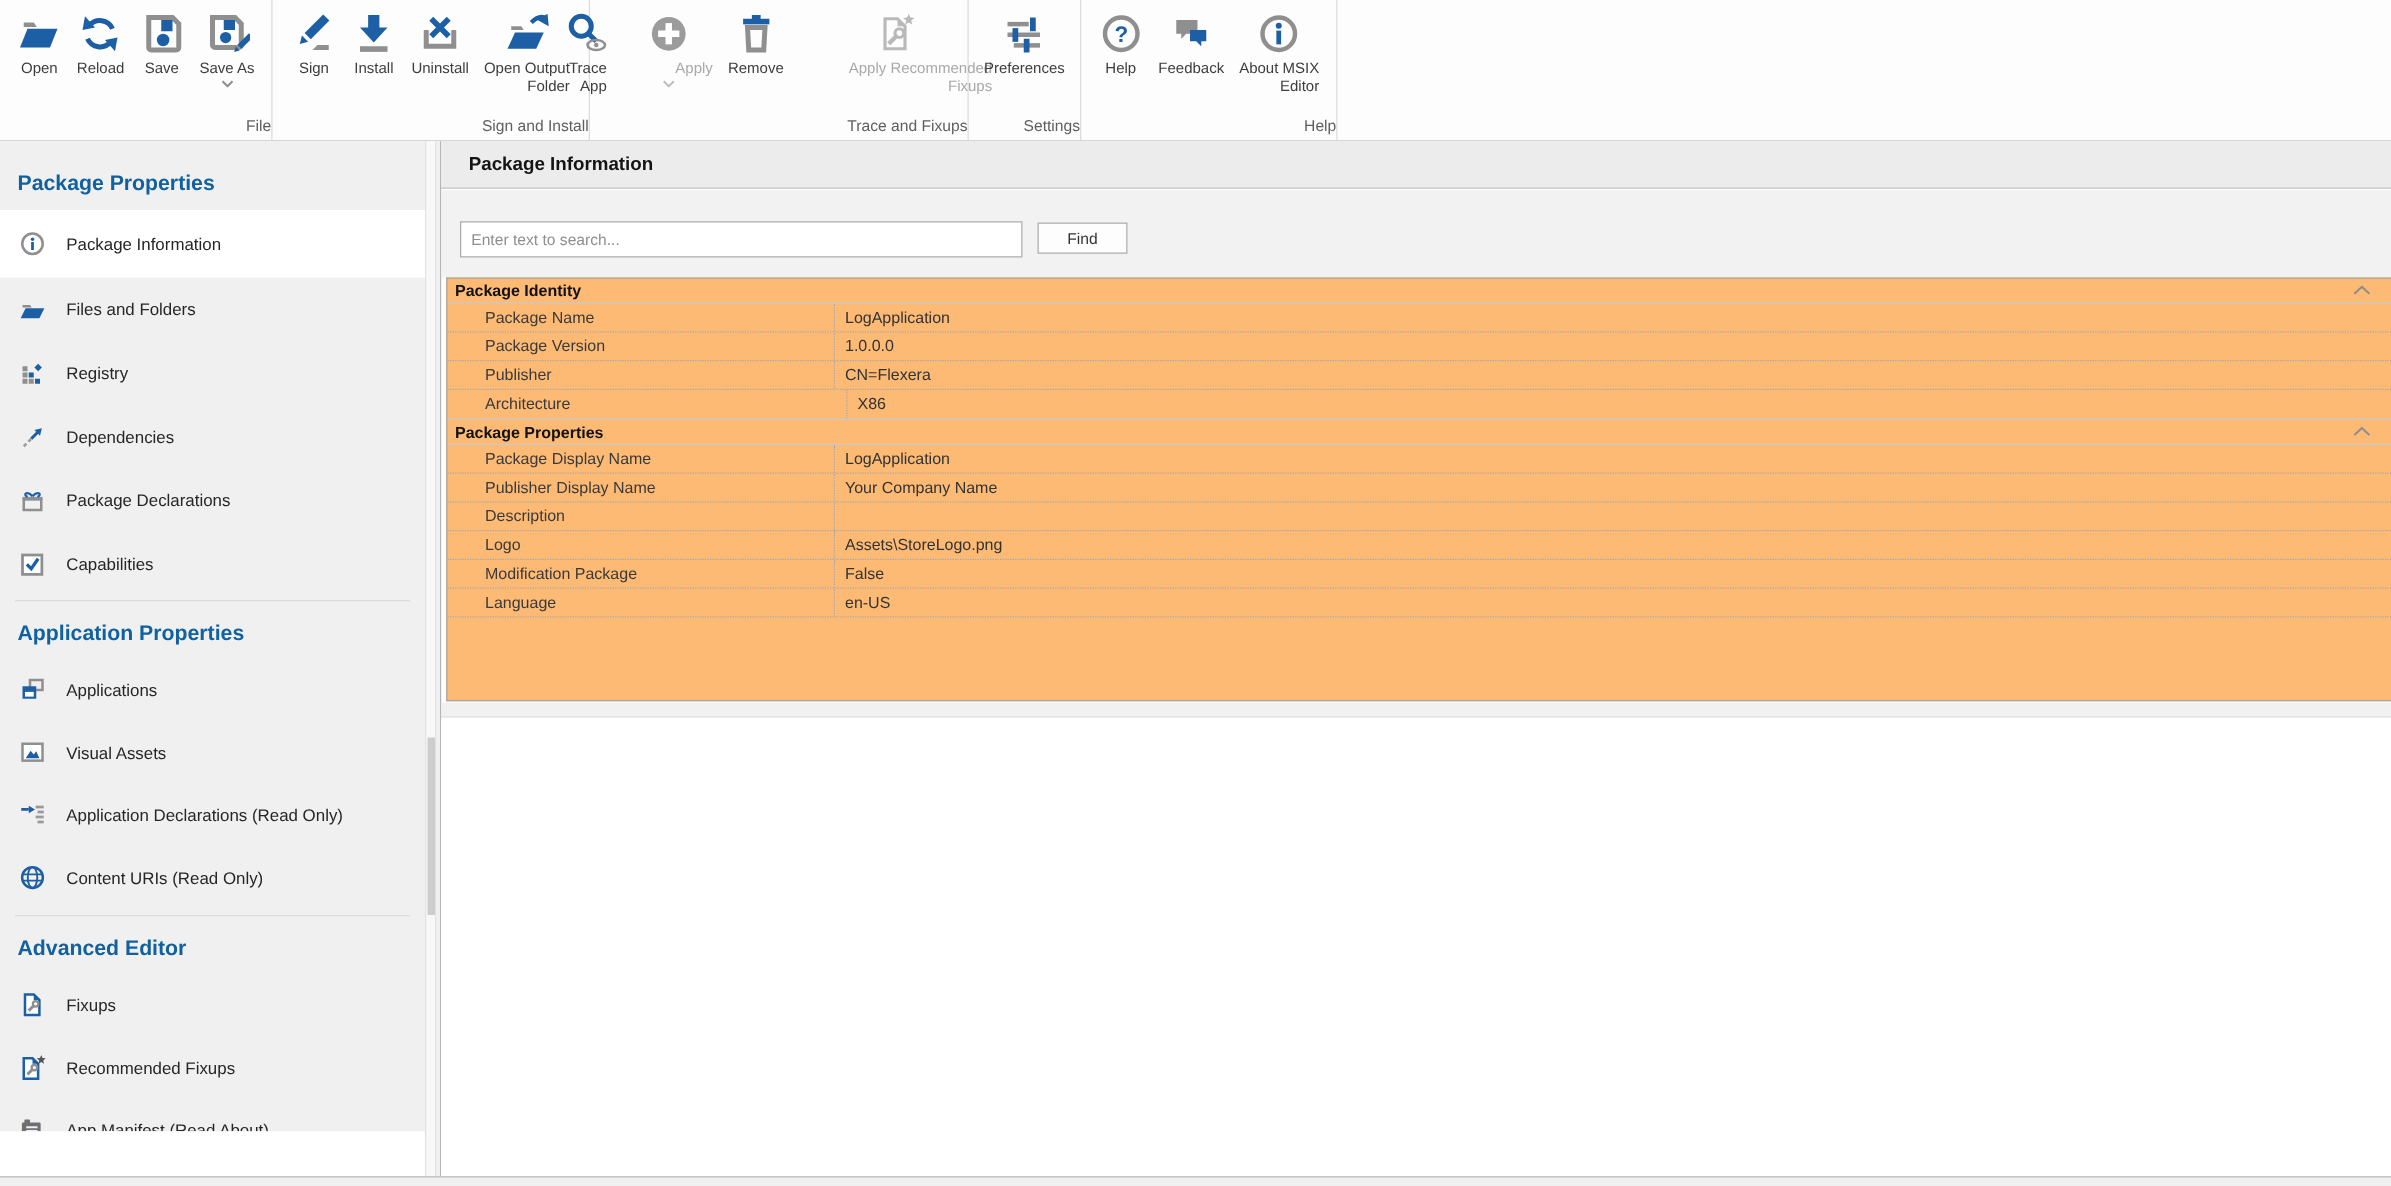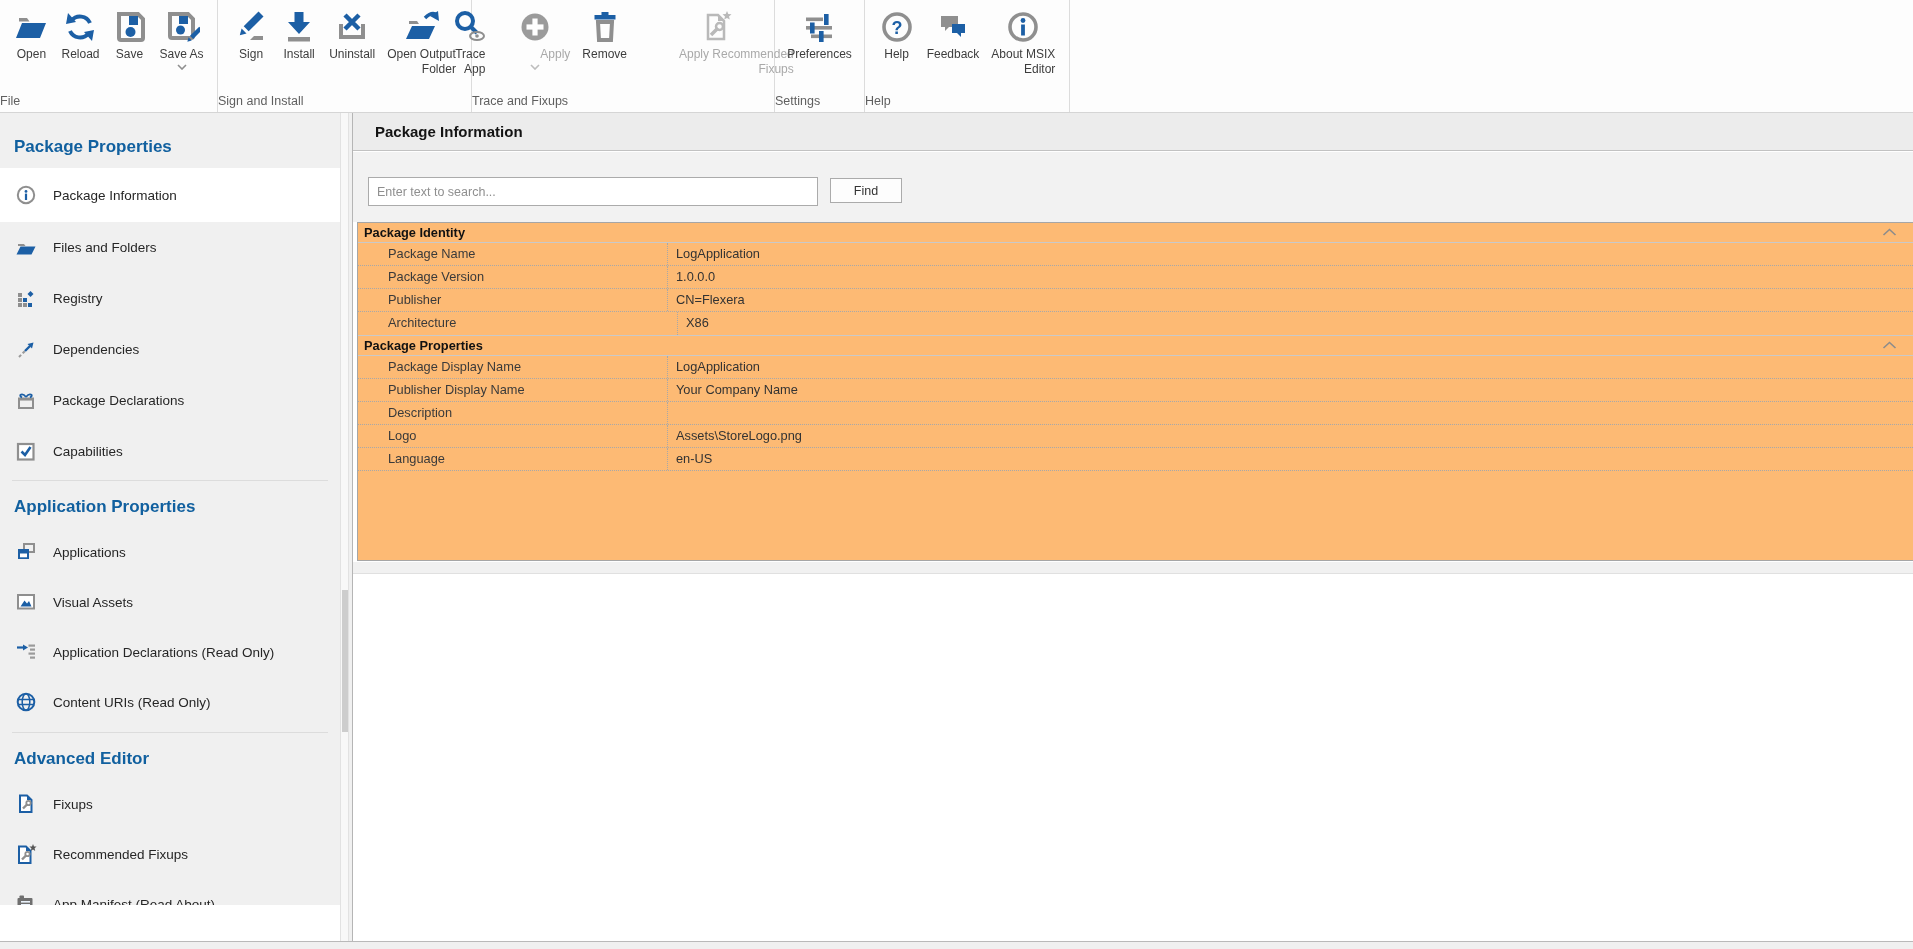--- a/index.html
+++ b/index.html
@@ -13,21 +13,21 @@
           border-bottom:1px solid #d5d5d5;display:flex;}
   .rgroup{position:relative;height:112px;border-right:1px solid #dcdcdc;
           display:flex;flex-direction:column;box-sizing:border-box;}
   .rgroup.filler{flex:1;border-right:none;}
   .rbtns{flex:1;display:flex;align-items:flex-start;justify-content:center;padding-top:5px;}
   .rbtn{display:flex;flex-direction:column;align-items:center;padding:2px 6px;cursor:default;}
   .ric{height:40px;display:flex;align-items:center;justify-content:center;}
   .rlbl{font-size:12px;color:#3d3d3d;line-height:15px;text-align:right;white-space:nowrap;}
   .rbtn.disabled .rlbl{color:#a9a9a9;margin-left:40px;}
   .ddchev{margin-top:2px;}
-  .rglabel{text-align:left;font-size:12.5px;color:#5f5f5f;padding-bottom:4px;}
+  .rglabel{text-align:right;font-size:12.5px;color:#5f5f5f;padding-bottom:4px;}
   
   .sidebar{position:absolute;left:0;top:113px;width:352px;height:836px;background:#f0f0f0;}
   .side-scroll{position:absolute;left:0;top:0;width:340px;height:792px;overflow:hidden;}
   .side-h{font-size:17px;font-weight:bold;color:#11609f;padding-left:14px;box-sizing:border-box;}
   .side-h.first{height:55px;padding-top:24px;}
   .side-h.later{height:46px;padding-top:16px;}
   .side-item{height:51px;display:flex;align-items:center;padding-left:14px;gap:15px;
              font-size:13.5px;color:#262626;cursor:default;box-sizing:border-box;}
   .side-item.h50{height:50px;}
   .side-item.selected{background:#ffffff;height:54px;}
@@ -525,20 +525,24 @@
   </div>
   <div class="g-row">
     <div class="g-label">Description</div>
     <div class="g-value"></div>
   </div>
   <div class="g-row">
     <div class="g-label">Logo</div>
     <div class="g-value">Assets\StoreLogo.png</div>
   </div>
   <div class="g-row">
+    <div class="g-label">Modification Package</div>
+    <div class="g-value">False</div>
+  </div>
+  <div class="g-row">
     <div class="g-label">Language</div>
     <div class="g-value">en-US</div>
   </div>
 </div>
 
 <div class="mid-strip"></div>
 <div class="lower"></div>
 <div class="bottom-bar"></div>
 
 </body></html>

